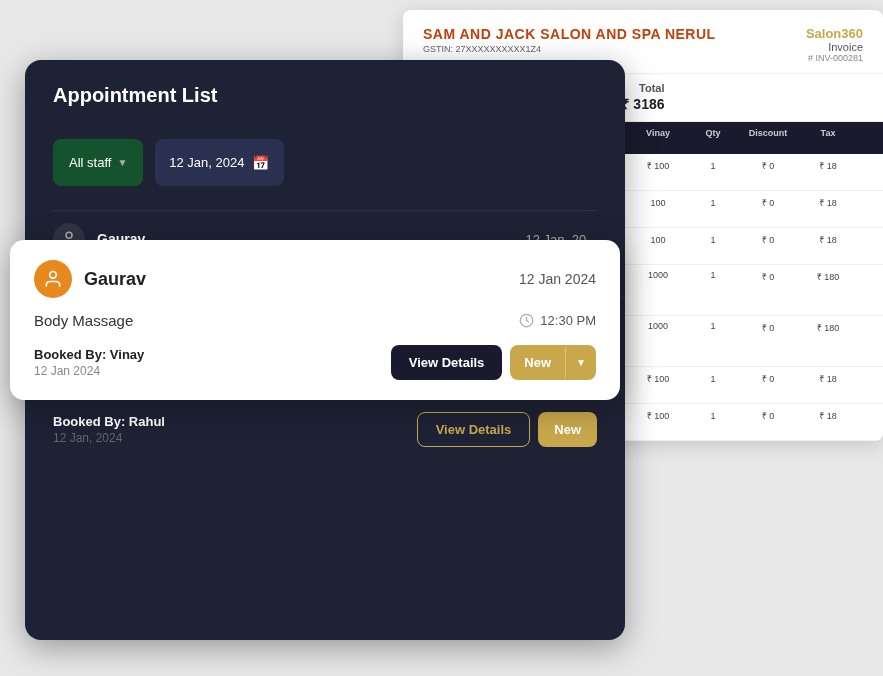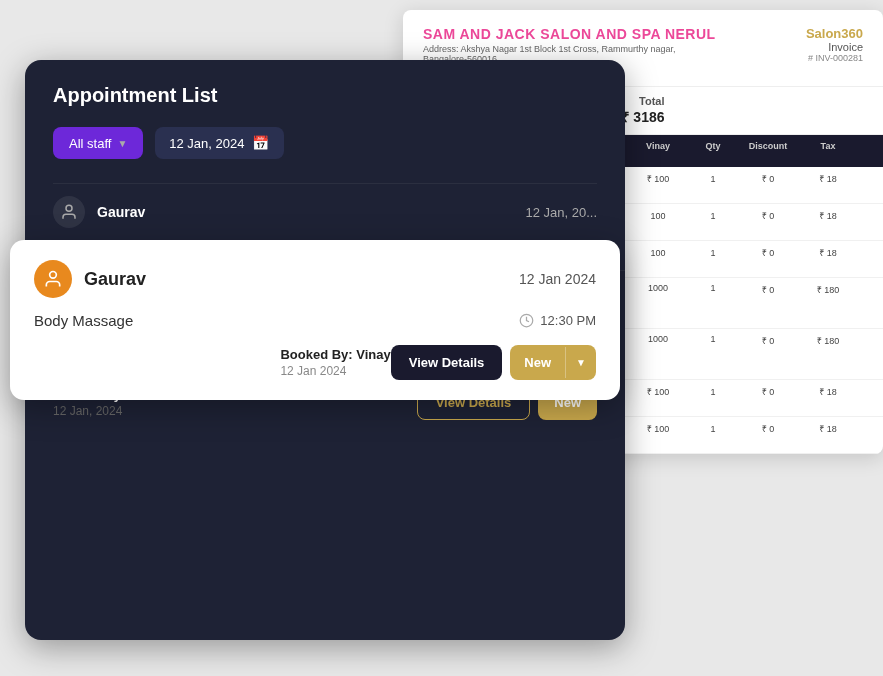--- a/index.html
+++ b/index.html
@@ -29,21 +29,21 @@
       padding: 16px 20px 10px;
       display: flex;
       justify-content: space-between;
       align-items: flex-start;
       border-bottom: 1px solid #eee;
     }
 
     .invoice-salon-info h2 {
       font-size: 14px;
       font-weight: 700;
-      color: #ec4899;
+      color: #c2410c;
       letter-spacing: 0.5px;
     }
     .invoice-salon-info p {
       font-size: 9px;
       color: #666;
       margin-top: 2px;
       max-width: 280px;
     }
 
     .invoice-logo-area {
@@ -160,35 +160,35 @@
       border-radius: 16px;
       padding: 24px 28px;
       box-shadow: 0 8px 32px rgba(0,0,0,0.35);
       min-height: 580px;
     }
 
     .appointment-panel h1 {
       font-size: 20px;
       font-weight: 700;
       color: #fff;
-      margin-bottom: 20px;
+      margin-bottom: 32px;
     }
 
     .filter-row {
       display: flex;
       gap: 12px;
       margin-bottom: 24px;
     }
 
     .filter-btn {
-      background: #6d28d9;
+      background: #14532d;
       border: none;
       border-radius: 8px;
       color: #fff;
-      padding: 8px 16px;
+      padding: 16px 16px;
       font-size: 13px;
       cursor: pointer;
       display: flex;
       align-items: center;
       gap: 6px;
     }
 
     .filter-btn .chevron {
       font-size: 10px;
       color: #aaa;
@@ -316,21 +316,21 @@
       color: #555;
     }
 
     .clock-icon {
       color: #aaa;
     }
 
     .card-footer {
       display: flex;
       align-items: center;
-      justify-content: flex-end;
+      justify-content: space-between;
     }
 
     .card-booked-info {
       font-size: 13px;
       color: #555;
     }
     .card-booked-info span {
       font-weight: 700;
       color: #222;
     }
@@ -462,21 +462,20 @@
       margin: 0 -28px;
     }
   </style>
 </head>
 <body>
 
 <div class="invoice-panel">
   <div class="invoice-header">
     <div class="invoice-salon-info">
       <h2>SAM AND JACK SALON AND SPA NERUL</h2>
-      <p>Address: Akshya Nagar 1st Block 1st Cross, Rammurthy nagar, Bangalore-560016</p>
       <p>GSTIN: 27XXXXXXXXXX1Z4</p>
     </div>
     <div class="invoice-logo-area">
       <div class="logo-text">
         <span>Salon</span><span style="color:#c9a84c">360</span>
       </div>
       <div class="invoice-label">Invoice</div>
       <div class="invoice-number"># INV-000281</div>
     </div>
   </div>

